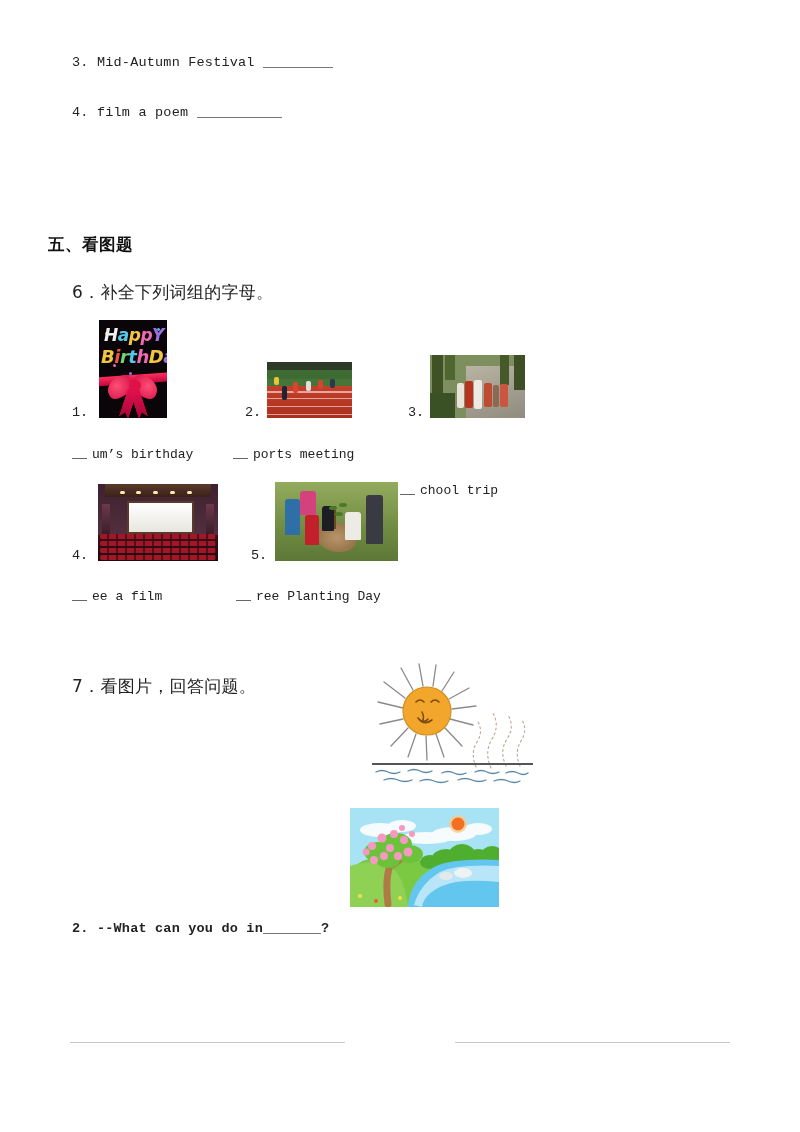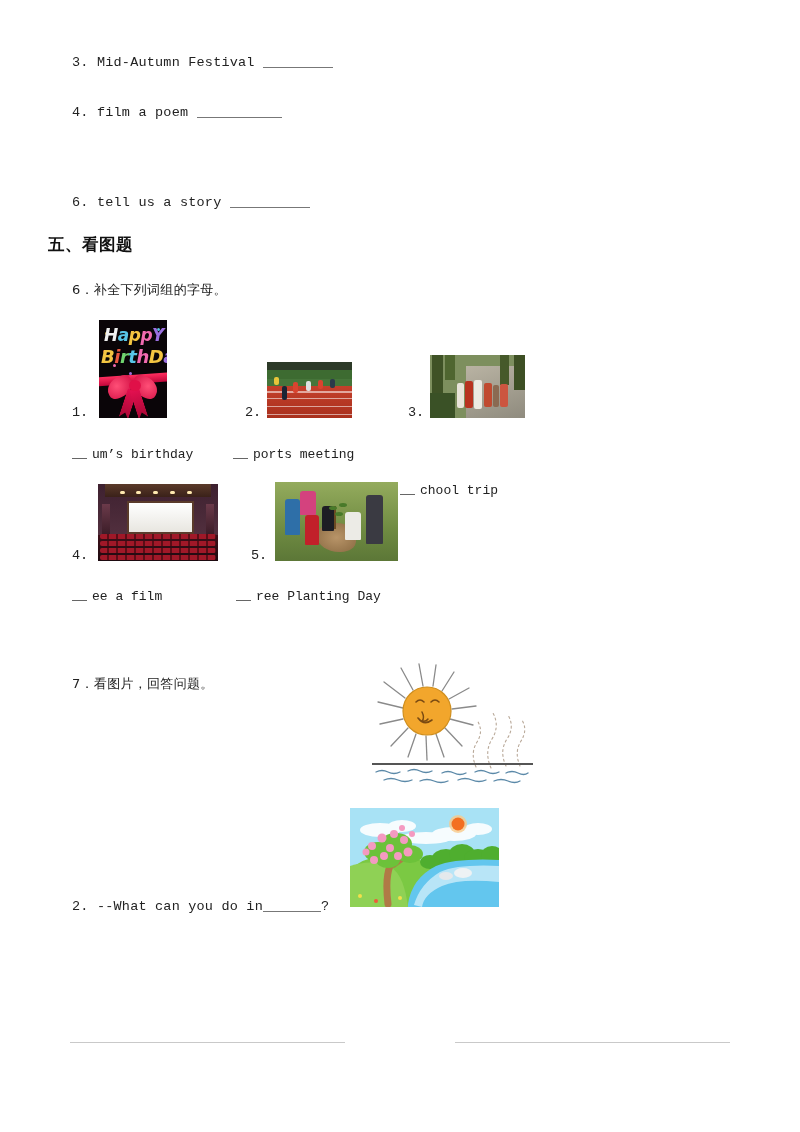--- a/index.html
+++ b/index.html
@@ -43,21 +43,21 @@
     font-family: "DejaVu Sans", "Liberation Sans", sans-serif;
     font-weight: bold;
     font-size: 16.5px;
     color: #111;
     letter-spacing: 0.5px;
     white-space: nowrap;
   }
   .item-head {
     position: absolute;
     font-family: "DejaVu Sans", "Liberation Sans", sans-serif;
-    font-size: 13px;
+    font-size: 17px;
     color: #222;
     letter-spacing: 0.3px;
     white-space: nowrap;
   }
   .num-label {
     position: absolute;
     font-family: "Liberation Mono", "DejaVu Sans Mono", monospace;
     font-size: 13.5px;
     color: #222;
   }
@@ -213,25 +213,20 @@
     <span class="blank-ul" style="width:70px"></span>
   </div>
 
   <div class="q-line" style="left:72px; top:104px;">
     <span>4.</span>
     <span>film a poem</span>
     <span class="blank-ul" style="width:85px"></span>
   </div>
 
 
-  <div class="q-line" style="left:72px; top:194px;">
-    <span>6.</span>
-    <span>tell us a story</span>
-    <span class="blank-ul" style="width:80px"></span>
-  </div>
 
   <div class="sec-head" style="left:48px; top:234px;">五、看图题</div>
 
   <div class="item-head" style="left:72px; top:281px;">6．补全下列词组的字母。</div>
 
   <div class="num-label" style="left:72px; top:405px;">1.</div>
   <div class="photo ph-birthday" style="left:99px; top:320px; width:68px; height:98px;">
     <span class="bd-confetti" style="left:6px;top:12px;background:#f4c542"></span>
     <span class="bd-confetti" style="left:58px;top:8px;background:#58c6e8"></span>
     <span class="bd-confetti" style="left:14px;top:44px;background:#f06ab0"></span>
@@ -451,21 +446,21 @@
       </g>
 
       <g>
         <circle cx="10" cy="88" r="2" fill="#f3e04a"></circle>
         <circle cx="26" cy="93" r="2" fill="#ef5a3a"></circle>
         <circle cx="50" cy="90" r="2" fill="#f3e04a"></circle>
       </g>
     </svg>
   </div>
 
-  <div class="q-line" style="left:72px; top:898px;">
+  <div class="q-line" style="left:72px; top:920px;font-weight:bold;">
     <span>2.</span>
     <span>--What can you do in</span><span class="blank-ul" style="width:58px"></span><span>?</span>
   </div>
 
   <div class="footer-rule" style="left:70px; top:1042px; width:275px;"></div>
   <div class="footer-rule" style="left:455px; top:1042px; width:275px;"></div>
 
 </div>
 
 </body></html>

